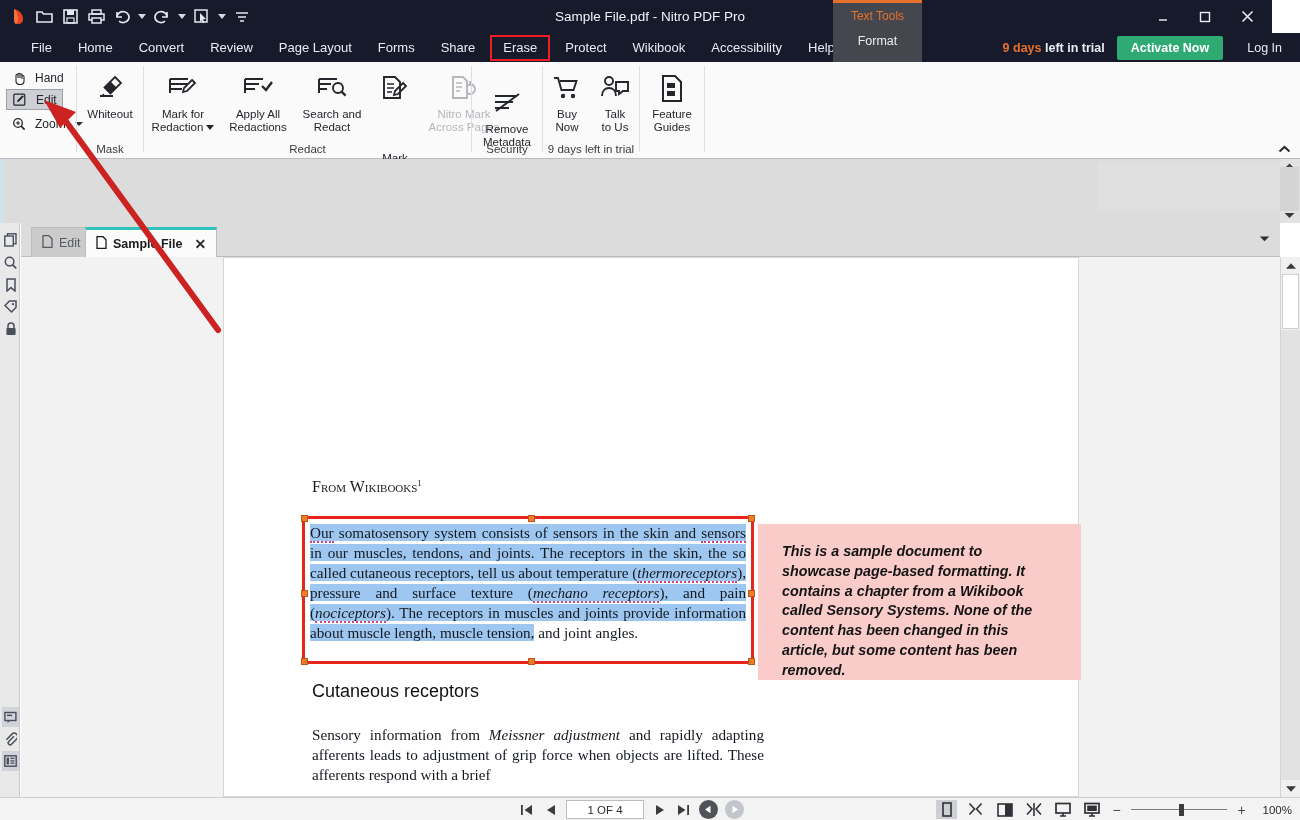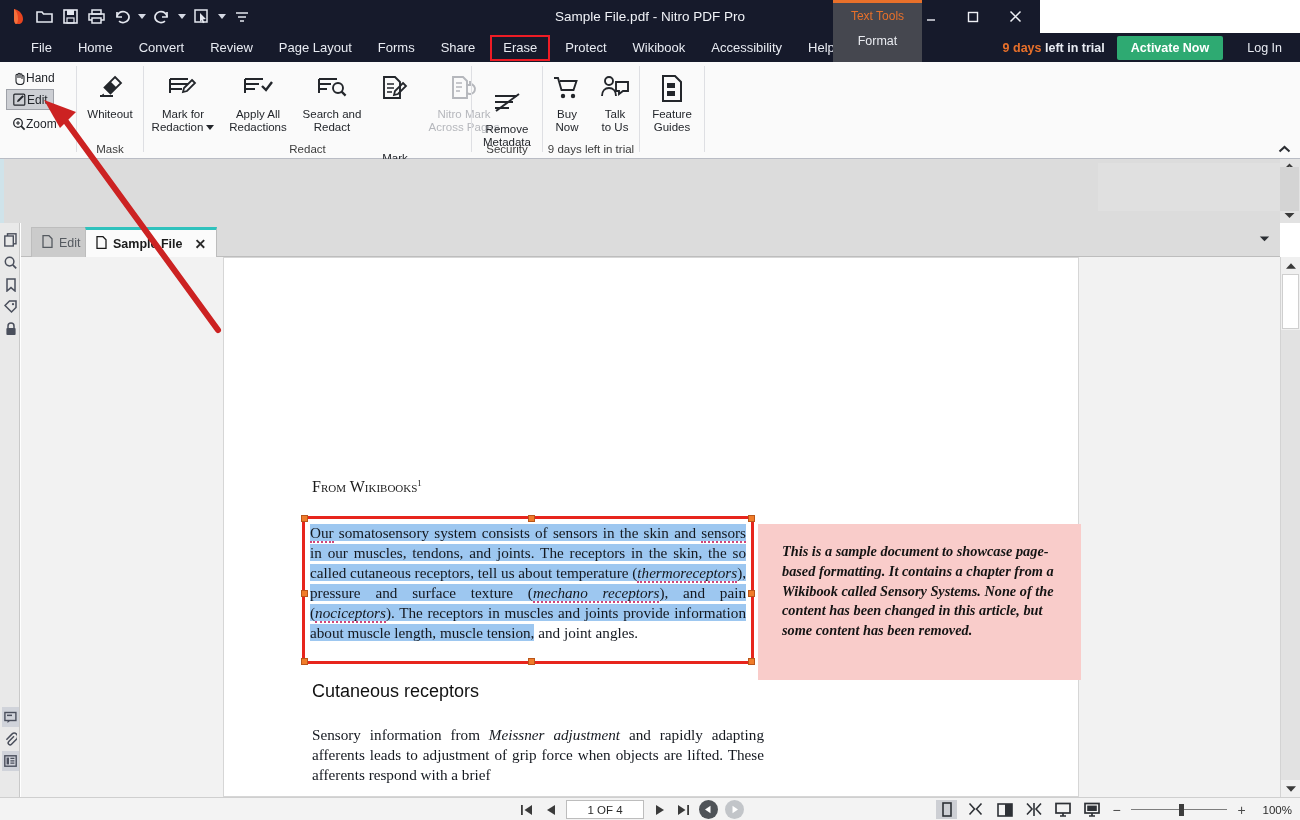--- a/index.html
+++ b/index.html
@@ -6,21 +6,21 @@
   html, body {
     width: 1300px; height: 820px;
     font-family: "Liberation Sans", sans-serif;
     overflow: hidden;
     background: #ffffff;
   }
   #app { position: relative; width: 1300px; height: 820px; }
 
   
   .titlebar {
-    position: absolute; left: 0; top: 0; width: 1040px; height: 33px;
+    position: absolute; left: 0; top: 0; width: 1272px; height: 33px;
     background: #161a2b;
   }
   .qat { position: absolute; left: 6px; top: 0; height: 33px; display: flex; align-items: center; gap: 2px; }
   .qat-btn {
     width: 24px; height: 26px; display: flex; align-items: center; justify-content: center;
     color: #e4e7ef;
   }
   .qat-btn svg { display: block; }
   .qat-caret { width: 12px; height: 26px; display: flex; align-items: center; justify-content: center; }
   .qat-caret::after {
@@ -83,21 +83,21 @@
   .tool-btn {
     position: absolute; display: flex; flex-direction: column; align-items: center;
     justify-content: flex-start; padding-top: 5px;
   }
   .tool-ico { height: 36px; display: flex; align-items: center; justify-content: center; color: #23262b; }
   .tool-lbl { font-size: 11.5px; color: #23262b; text-align: center; line-height: 13px; margin-top: 2px; }
   .tool-btn.disabled .tool-ico, .tool-btn.disabled .tool-lbl { color: #b5b7bc; }
 
   
   .mini-tool {
-    position: absolute; display: flex; align-items: center; gap: 0;
+    position: absolute; display: flex; align-items: center; gap: 9px;
     height: 21px; padding: 0 5px; font-size: 12px; color: #23262b;
   }
   .mini-tool.active { background: #cdcfd4; border: 1px solid #9ea1a8; }
   .mini-ico { width: 15px; height: 15px; display: flex; align-items: center; justify-content: center; }
   .mini-caret { width: 9px; height: 100%; display: flex; align-items: center; }
   .mini-caret::after { content: ""; border-left: 4px solid transparent; border-right: 4px solid transparent; border-top: 4px solid #2b2e33; }
   .dd-caret { display: inline-block; margin-left: 3px; }
   .dd-caret::after { content: ""; display: inline-block; border-left: 4px solid transparent; border-right: 4px solid transparent; border-top: 5px solid currentColor; vertical-align: middle; }
 
   .ribbon-collapse {
@@ -178,21 +178,21 @@
   .handle {
     position: absolute; width: 7px; height: 7px; background: #f07c2a; border: 1px solid #b9561a;
   }
 
   .pinknote {
     position: absolute; left: 534px; top: 266px; width: 323px; height: 156px;
     background: #f9ccca;
   }
   .pinknote p {
     position: absolute; left: 24px; top: 18px; width: 272px;
-    font-family: Liberation Serif, serif; font-style: italic; font-weight: bold;
+    font-family: Liberation Sans, sans-serif; font-style: italic; font-weight: bold;
     font-size: 14.3px; line-height: 19.8px; color: #141414;
   }
 
   .h2 {
     position: absolute; left: 88px; top: 423px; font-size: 18px; color: #111111;
   }
   .bodytext {
     position: absolute; left: 88px; top: 467px; width: 452px;
     font-family: "Liberation Serif", serif; font-size: 15.2px; line-height: 20px;
     color: #14181f; text-align: justify;

